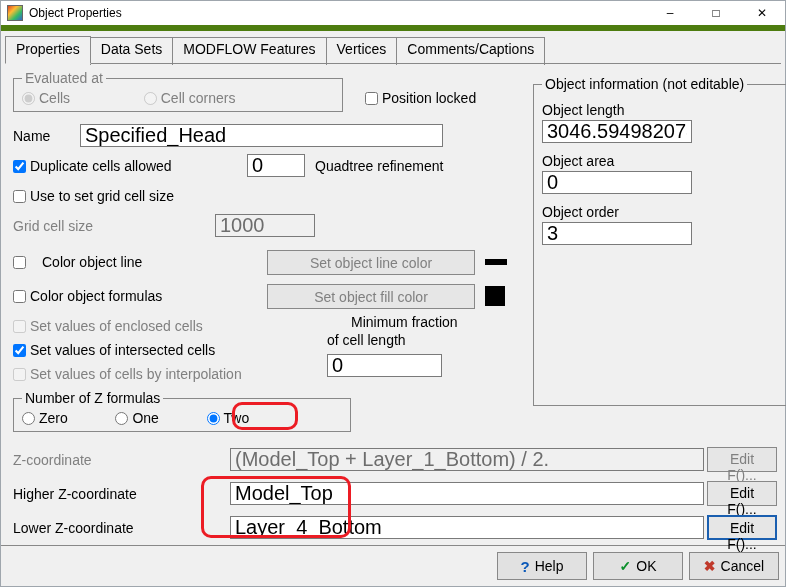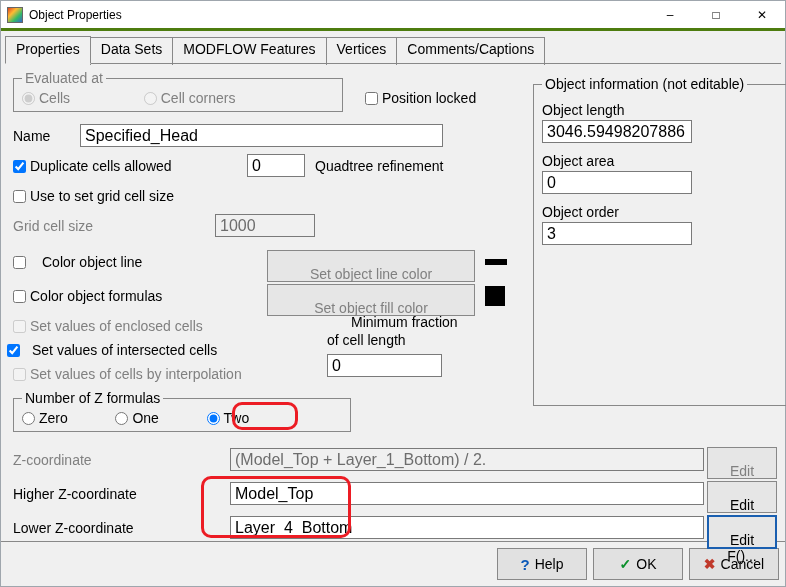--- a/index.html
+++ b/index.html
@@ -17,21 +17,21 @@
     border: 1px solid #9fa6ad;
     display: flex;
     flex-direction: column;
   }
   .titlebar {
     height: 30px;
     background: #fff;
     display: flex;
     align-items: center;
     padding: 0 0 0 6px;
-    border-bottom: 3px solid #4d7c0f;
+    border-bottom: 6px solid #4d7c0f;
   }
   .titlebar .app-icon {
     width: 16px; height: 16px; margin-right: 6px;
     background: linear-gradient(135deg,#d42,#fb3,#3b6,#36c);
     border: 1px solid #666;
   }
   .titlebar .title { flex: 1; font-size: 12px; }
   .titlebar .ctrl {
     width: 46px; height: 30px; display: flex; align-items: center; justify-content: center;
     font-size: 12px; font-family: "Segoe UI Symbol", sans-serif;
@@ -66,34 +66,34 @@
   fieldset.gbox {
     border: 1px solid #888;
     margin: 0;
     padding: 4px 8px 8px 8px;
     position: absolute;
   }
   fieldset.gbox > legend { font-size: 14px; padding: 0 3px; }
   .disabled-text { color: #808080; }
   .label { font-size: 14px; }
   input[type=text] {
-    font-size: 16px;
+    font-size: 20px;
     padding: 2px 4px;
     border: 1px solid #7a7a7a;
     background: #fff;
     height: 23px;
   }
   input[type=text].ro { background: #f0f0f0; color:#6d6d6d; }
   input[type=checkbox], input[type=radio] { margin: 0 4px 0 0; vertical-align: middle; }
   label.chk { font-size: 14px; display: inline-flex; align-items: center; }
   .btn {
     font-size: 14px;
     border: 1px solid #888;
     background: #e6e6e6;
-    padding: 15px 10px;
+    padding: 3px 10px;
     text-align: center;
   }
   .btn:disabled, .btn.disabled { color: #808080; }
   .swatch { width:20px; height:20px; border:1px solid #000; display:inline-block; }
   .highlight-red {
     position: absolute;
     border: 3px solid #ec1c24;
     border-radius: 10px;
     pointer-events: none;
   }
@@ -177,21 +177,21 @@
       <input type="checkbox" style="">
       <span>Color object formulas</span>
     </label>
     <button class="btn disabled" style="position:absolute; left:262px; top:220px; width:208px; height:25px;" disabled="">Set object fill color</button>
     <span class="swatch" style="position:absolute; left:480px; top:222px; background:#000;"></span>
 
     <label class="chk disabled-text" style="position:absolute; left:8px; top:254px;">
       <input type="checkbox" disabled="" style="">
       <span>Set values of enclosed cells</span>
     </label>
-    <label class="chk" style="position:absolute; left:2px; top:278px;gap:8px;">
+    <label class="chk" style="position:absolute; left:8px; top:278px;">
       <input type="checkbox" checked="" style="">
       <span>Set values of intersected cells</span>
     </label>
     <label class="chk disabled-text" style="position:absolute; left:8px; top:302px;">
       <input type="checkbox" disabled="" style="">
       <span>Set values of cells by interpolation</span>
     </label>
 
     <div class="label" style="position:absolute; left:322px; top:250px;margin-left:24px;">Minimum fraction</div>
     <div class="label" style="position:absolute; left:322px; top:268px;">of cell length</div>

